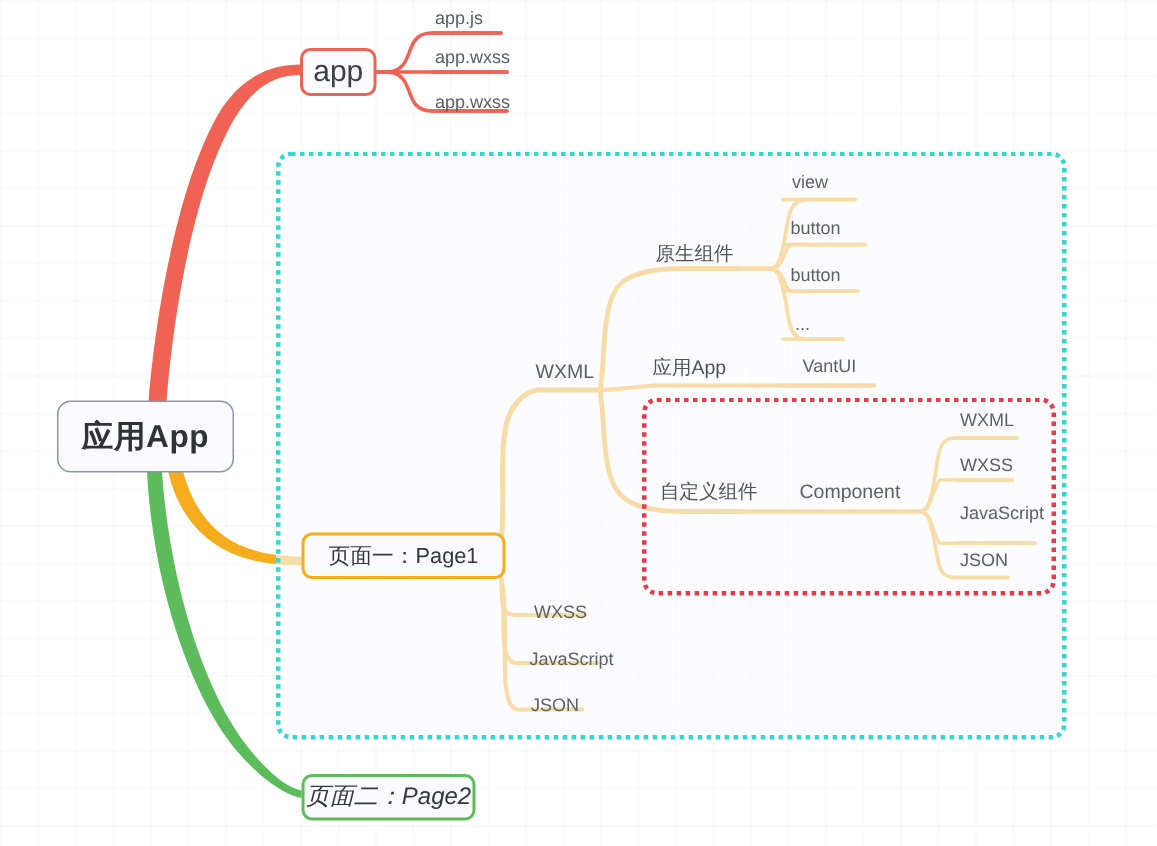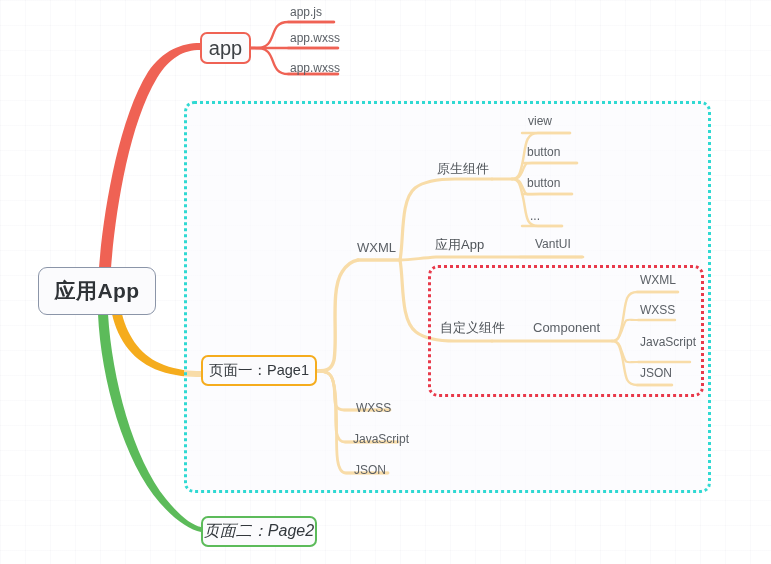--- a/index.html
+++ b/index.html
@@ -83,21 +83,21 @@
     top: 32px;
     width: 51px;
     height: 32px;
     border: 2px solid #ef6254;
     font-size: 20px;
     color: #3d4145;
   }
   .node-page1 {
     left: 201px;
     top: 355px;
-    width: 116px;
+    width: 136px;
     height: 31px;
     border: 2px solid #f5ac1d;
     font-size: 14.5px;
     color: #33383d;
   }
   .node-page2 {
     left: 201px;
     top: 516px;
     width: 116px;
     height: 31px;

